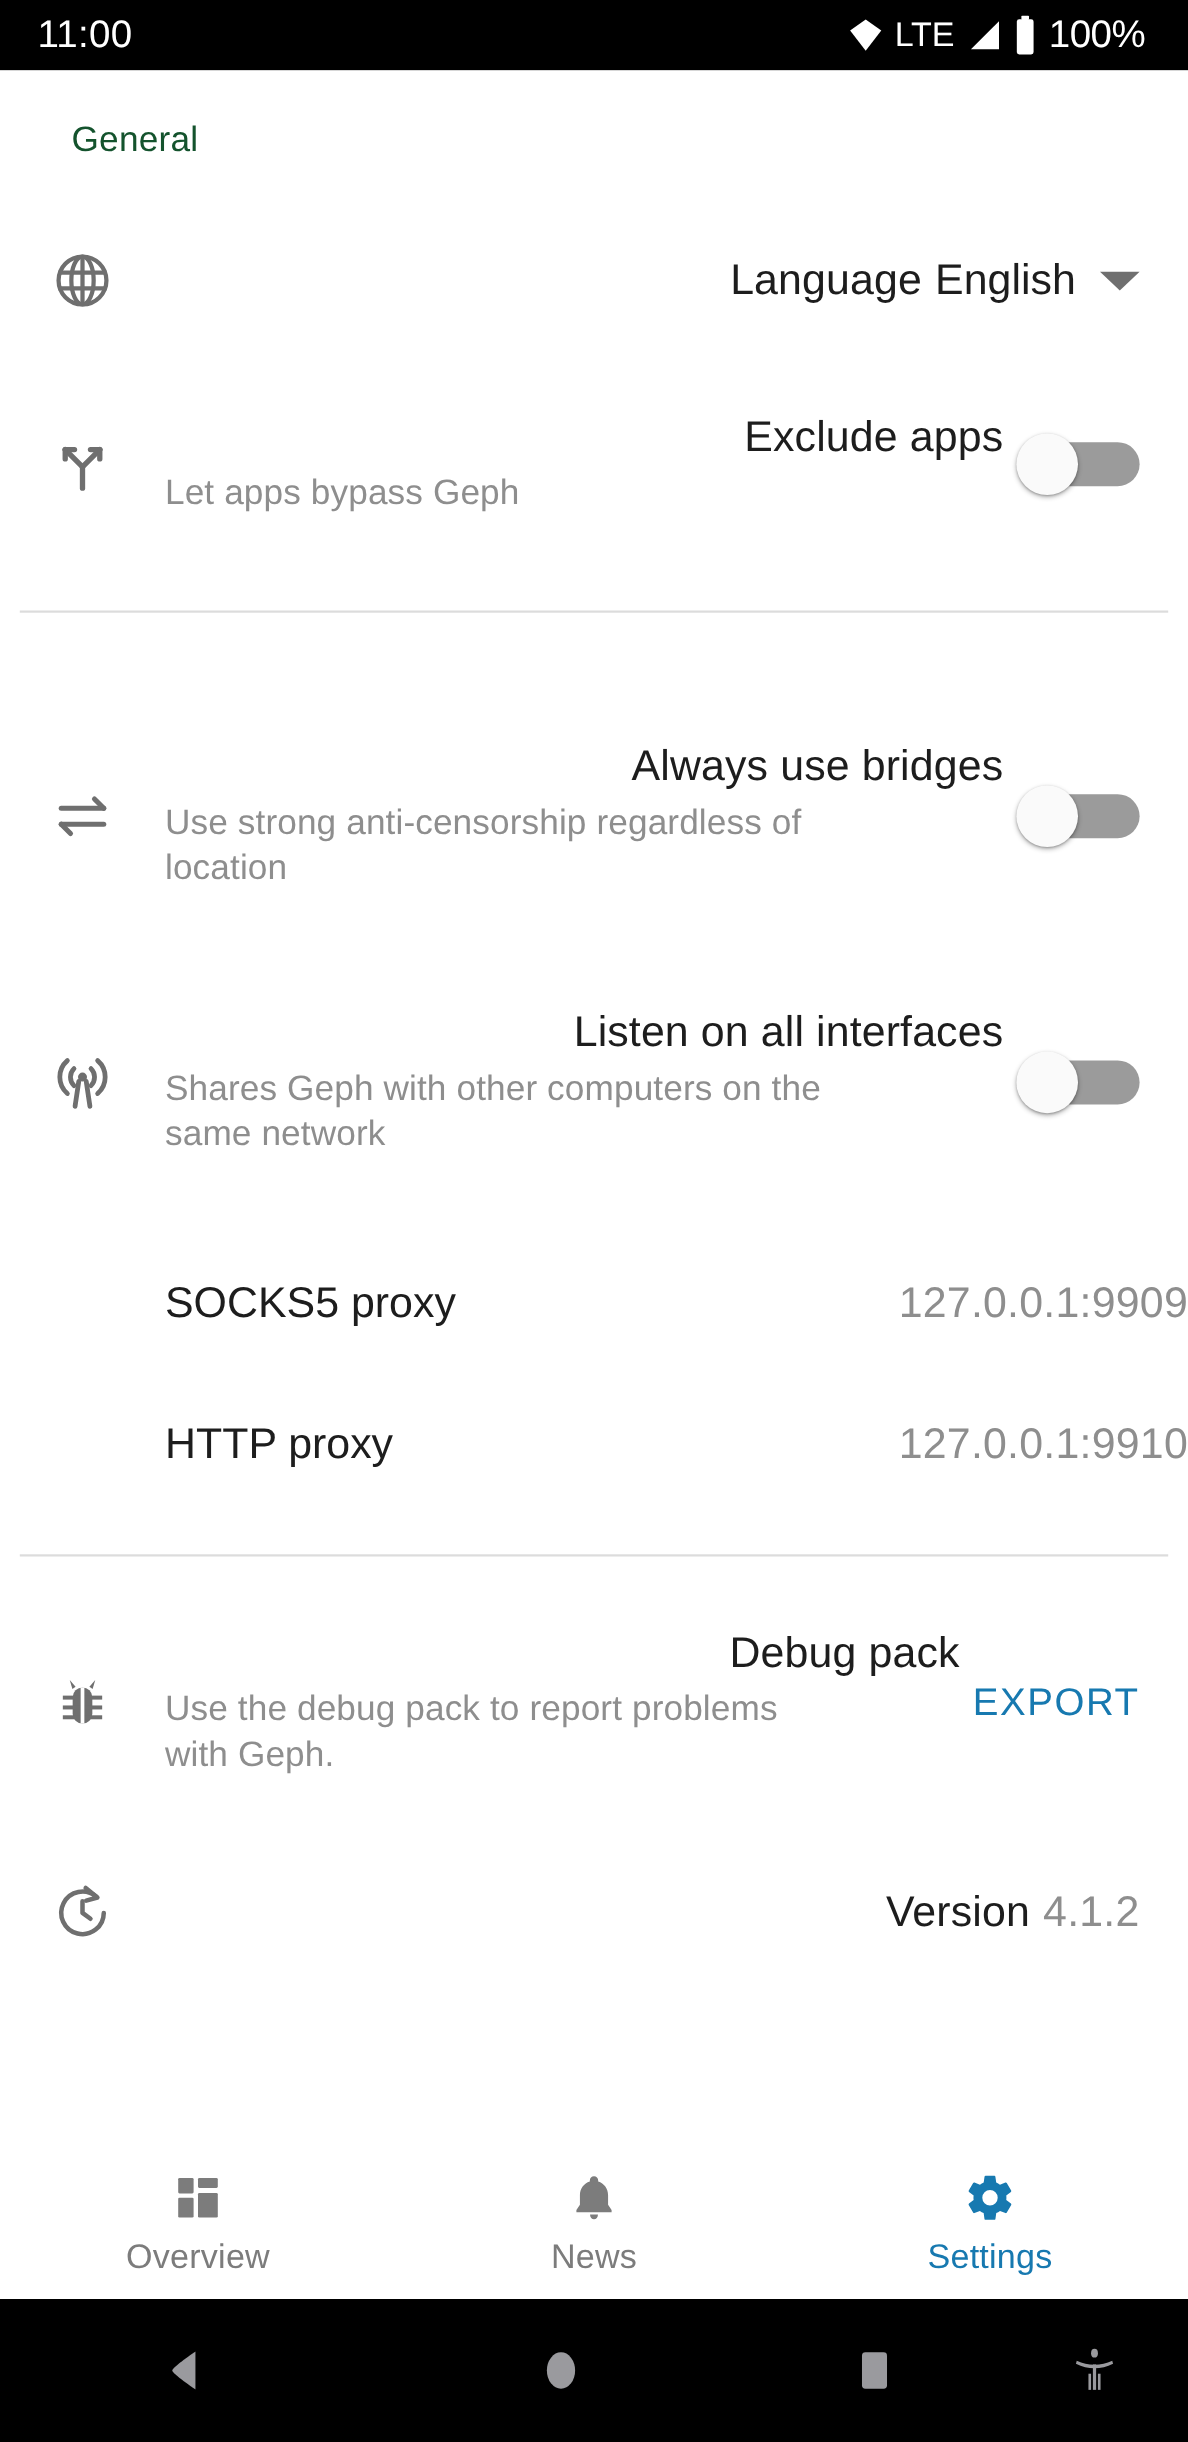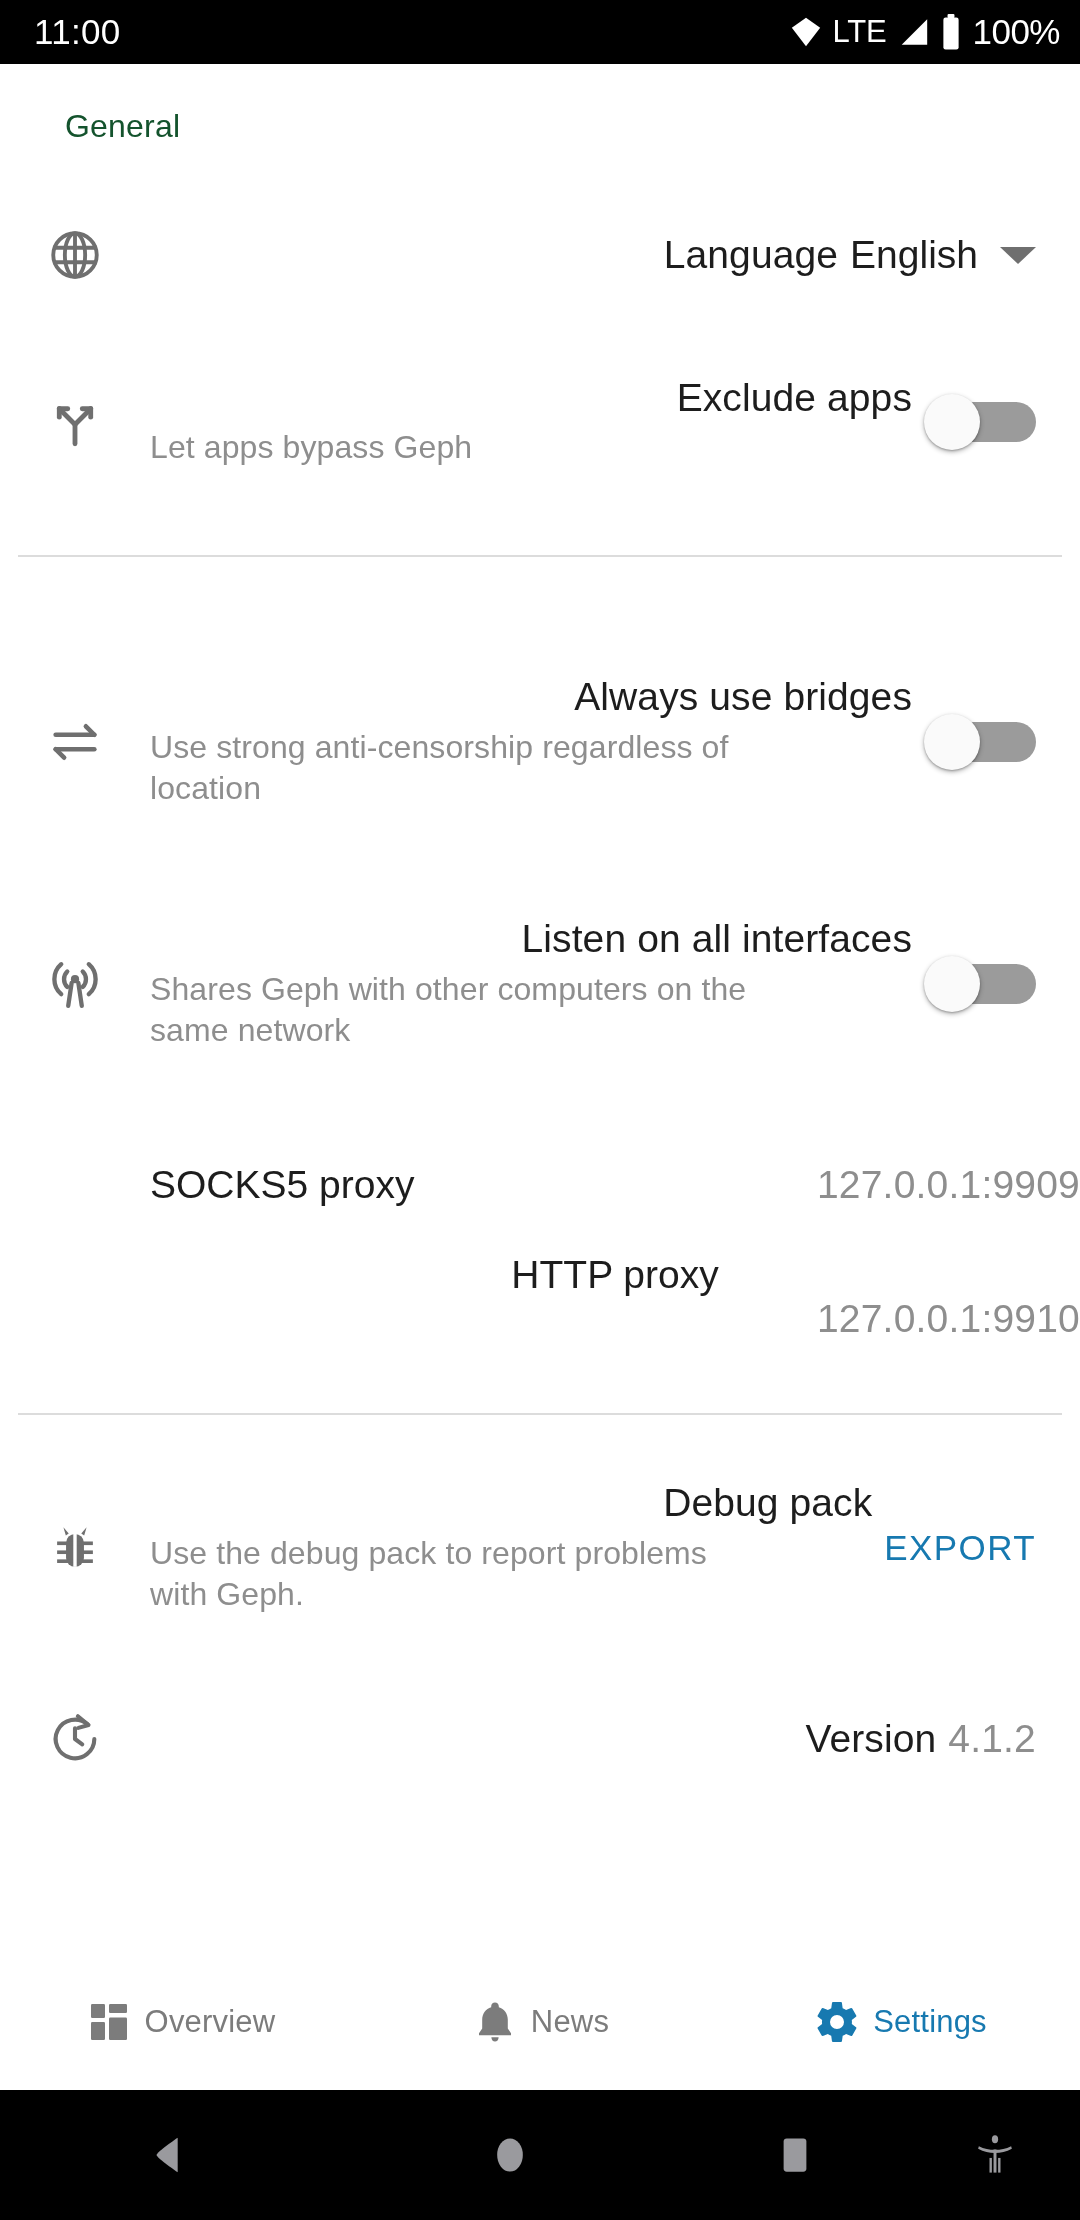--- a/index.html
+++ b/index.html
@@ -23,21 +23,21 @@
   }
 
   
   .status-bar {
     height: 64px;
     flex: 0 0 64px;
     background: #000000;
     color: #ffffff;
     display: flex;
     align-items: center;
-    padding: 0 20px 0 34px;
+    padding: 0 39px 0 34px;
     font-size: 35px;
     letter-spacing: 0.3px;
   }
   .status-clock { font-size: 35px; font-weight: 400; }
   .status-right {
     margin-left: auto;
     display: flex;
     align-items: center;
     gap: 10px;
   }
@@ -176,21 +176,21 @@
   .bottom-nav {
     flex: 0 0 auto;
     height: 136px;
     background: #ffffff;
     display: flex;
     align-items: center;
   }
   .nav-item {
     flex: 1 1 0;
     display: flex;
-    flex-direction: row;
+    flex-direction: column;
     align-items: center;
     justify-content: center;
     gap: 12px;
   }
   .nav-icon { color: #7c7c7c; display:flex; }
   .nav-icon svg { display:block; }
   .nav-label {
     font-size: 31px;
     color: #7c7c7c;
     letter-spacing: 0.2px;
@@ -339,21 +339,21 @@
           <span class="switch-knob"></span>
         </span>
       </div>
     </div>
 
     <div class="plain-row" style="height:120px; margin-top:46px;">
       <span class="plain-label">SOCKS5 proxy</span>
       <span class="plain-value">127.0.0.1:9909</span>
     </div>
 
-    <div class="plain-row" style="height:120px; margin-top:8px;flex-direction:column;">
+    <div class="plain-row" style="height:120px; margin-top:8px;">
       <span class="plain-label">HTTP proxy</span>
       <span class="plain-value">127.0.0.1:9910</span>
     </div>
 
     <div class="divider" style="margin-top:40px;"></div>
 
     <div class="row" style="height:190px; margin-top:38px;">
       <div class="row-icon">
         <svg width="58" height="58" viewBox="0 0 24 24" fill="#6f6f6f">
           <path d="M7.2 3.4 L9.4 6.0 L8.2 6.8 Z"></path>

